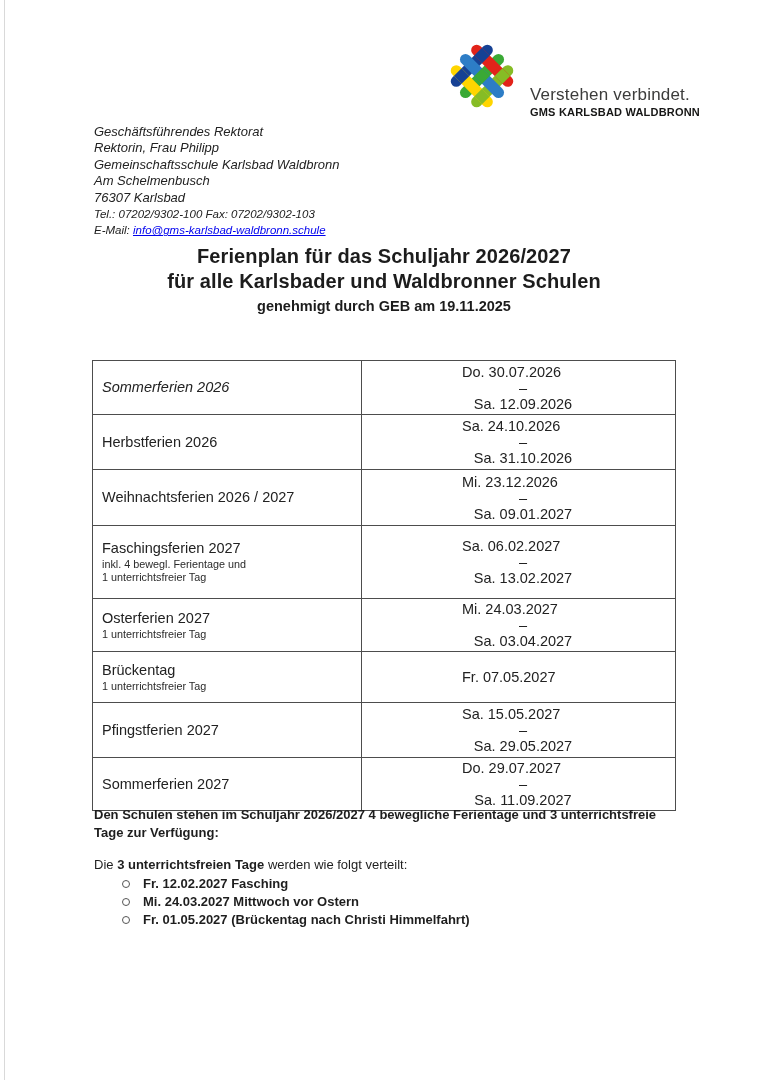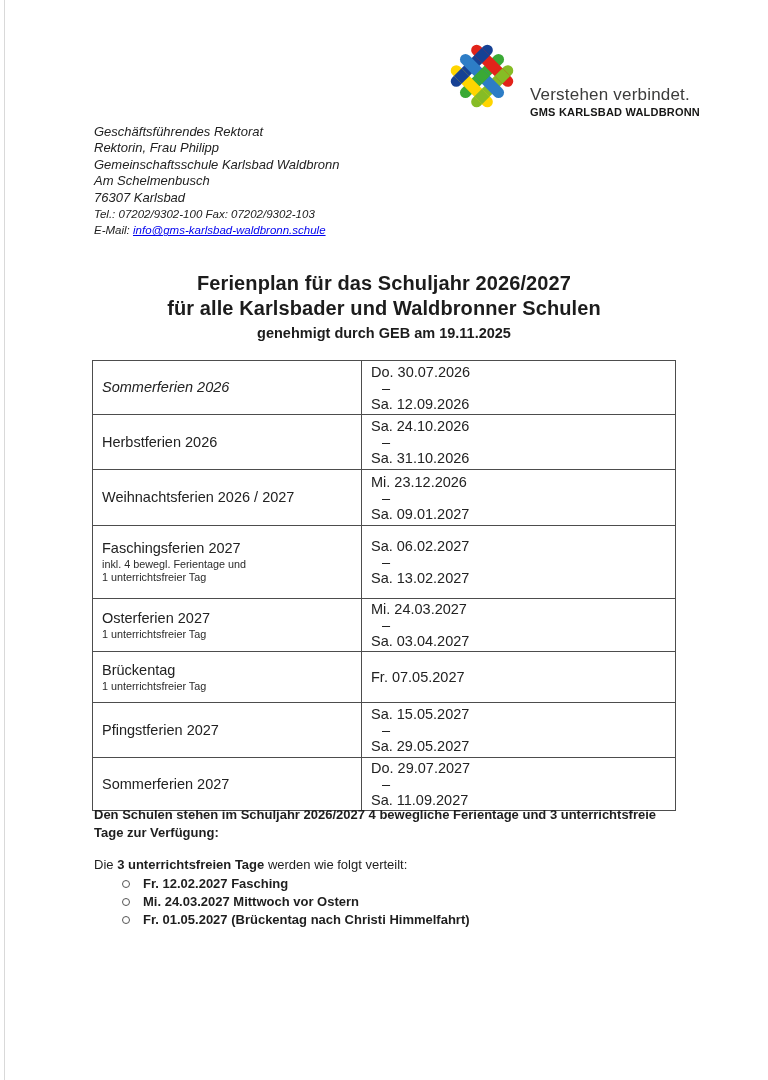--- a/index.html
+++ b/index.html
@@ -20,37 +20,37 @@
   .logo-text{margin-left:4px;padding-bottom:2px;}
   .logo-tagline{font-size:17px;color:#3c3c3b;letter-spacing:0.2px;white-space:nowrap;}
   .logo-org{font-size:11px;font-weight:bold;color:#161615;letter-spacing:0.2px;white-space:nowrap;margin-top:1px;}
 
   
   .letterhead{position:absolute;left:94px;top:124px;font-style:italic;font-size:13px;line-height:16.4px;color:#222;}
   .letterhead .small{font-size:11.5px;line-height:16.4px;}
   .email-link{color:#0000ee;text-decoration:underline;}
 
   
-  .title-block{position:absolute;left:92px;top:271px;width:584px;text-align:center;color:#1c1c1c;}
+  .title-block{position:absolute;left:92px;top:244px;width:584px;text-align:center;color:#1c1c1c;}
   .title-l1,.title-l2{font-size:20px;font-weight:bold;line-height:25px;letter-spacing:0.1px;}
   .title-l3{font-size:14.5px;font-weight:bold;line-height:20px;margin-top:2px;}
 
   
   .ftable{position:absolute;left:92px;top:360px;width:584px;border:1px solid #4d4d4d;box-sizing:border-box;}
   .tr{display:grid;grid-template-columns:269px 1fr;border-bottom:1px solid #4d4d4d;box-sizing:border-box;}
   .tr:last-child{border-bottom:none;}
   .r1{height:54px;}.r2{height:55px;}.r3{height:56px;}.r4{height:73px;}
   .r5{height:53px;}.r6{height:51px;}.r7{height:55px;}.r8{height:52px;}
   .td{box-sizing:border-box;display:flex;flex-direction:column;justify-content:center;}
   .name-cell{border-right:1px solid #4d4d4d;padding-left:9px;padding-right:6px;}
   .holiday-name{font-size:14.5px;color:#222;line-height:17px;}
   .italic{font-style:italic;}
   .holiday-note{font-size:10.8px;color:#2a2a2a;line-height:13px;white-space:pre-line;margin-top:1px;}
   .holiday-note:empty{display:none;}
-  .date-cell{padding-left:9px;flex-direction:column;align-items:flex-start;}
+  .date-cell{padding-left:9px;flex-direction:column;align-items:center;}
   .d-start{font-size:14.5px;display:inline-block;width:122px;white-space:nowrap;}
   .d-sep{font-size:14.5px;display:inline-block;width:30px;text-align:center;}
   .d-end{font-size:14.5px;white-space:nowrap;}
 
   
   .notes{position:absolute;left:94px;top:806px;width:586px;font-size:13px;color:#1e1e1e;}
   .notes p{margin:0;}
   .n-p1{font-weight:bold;line-height:17.5px;}
   .n-p2{margin-top:15px !important;line-height:17px;}
   .n-p3{margin-top:15px !important;line-height:17px;}

